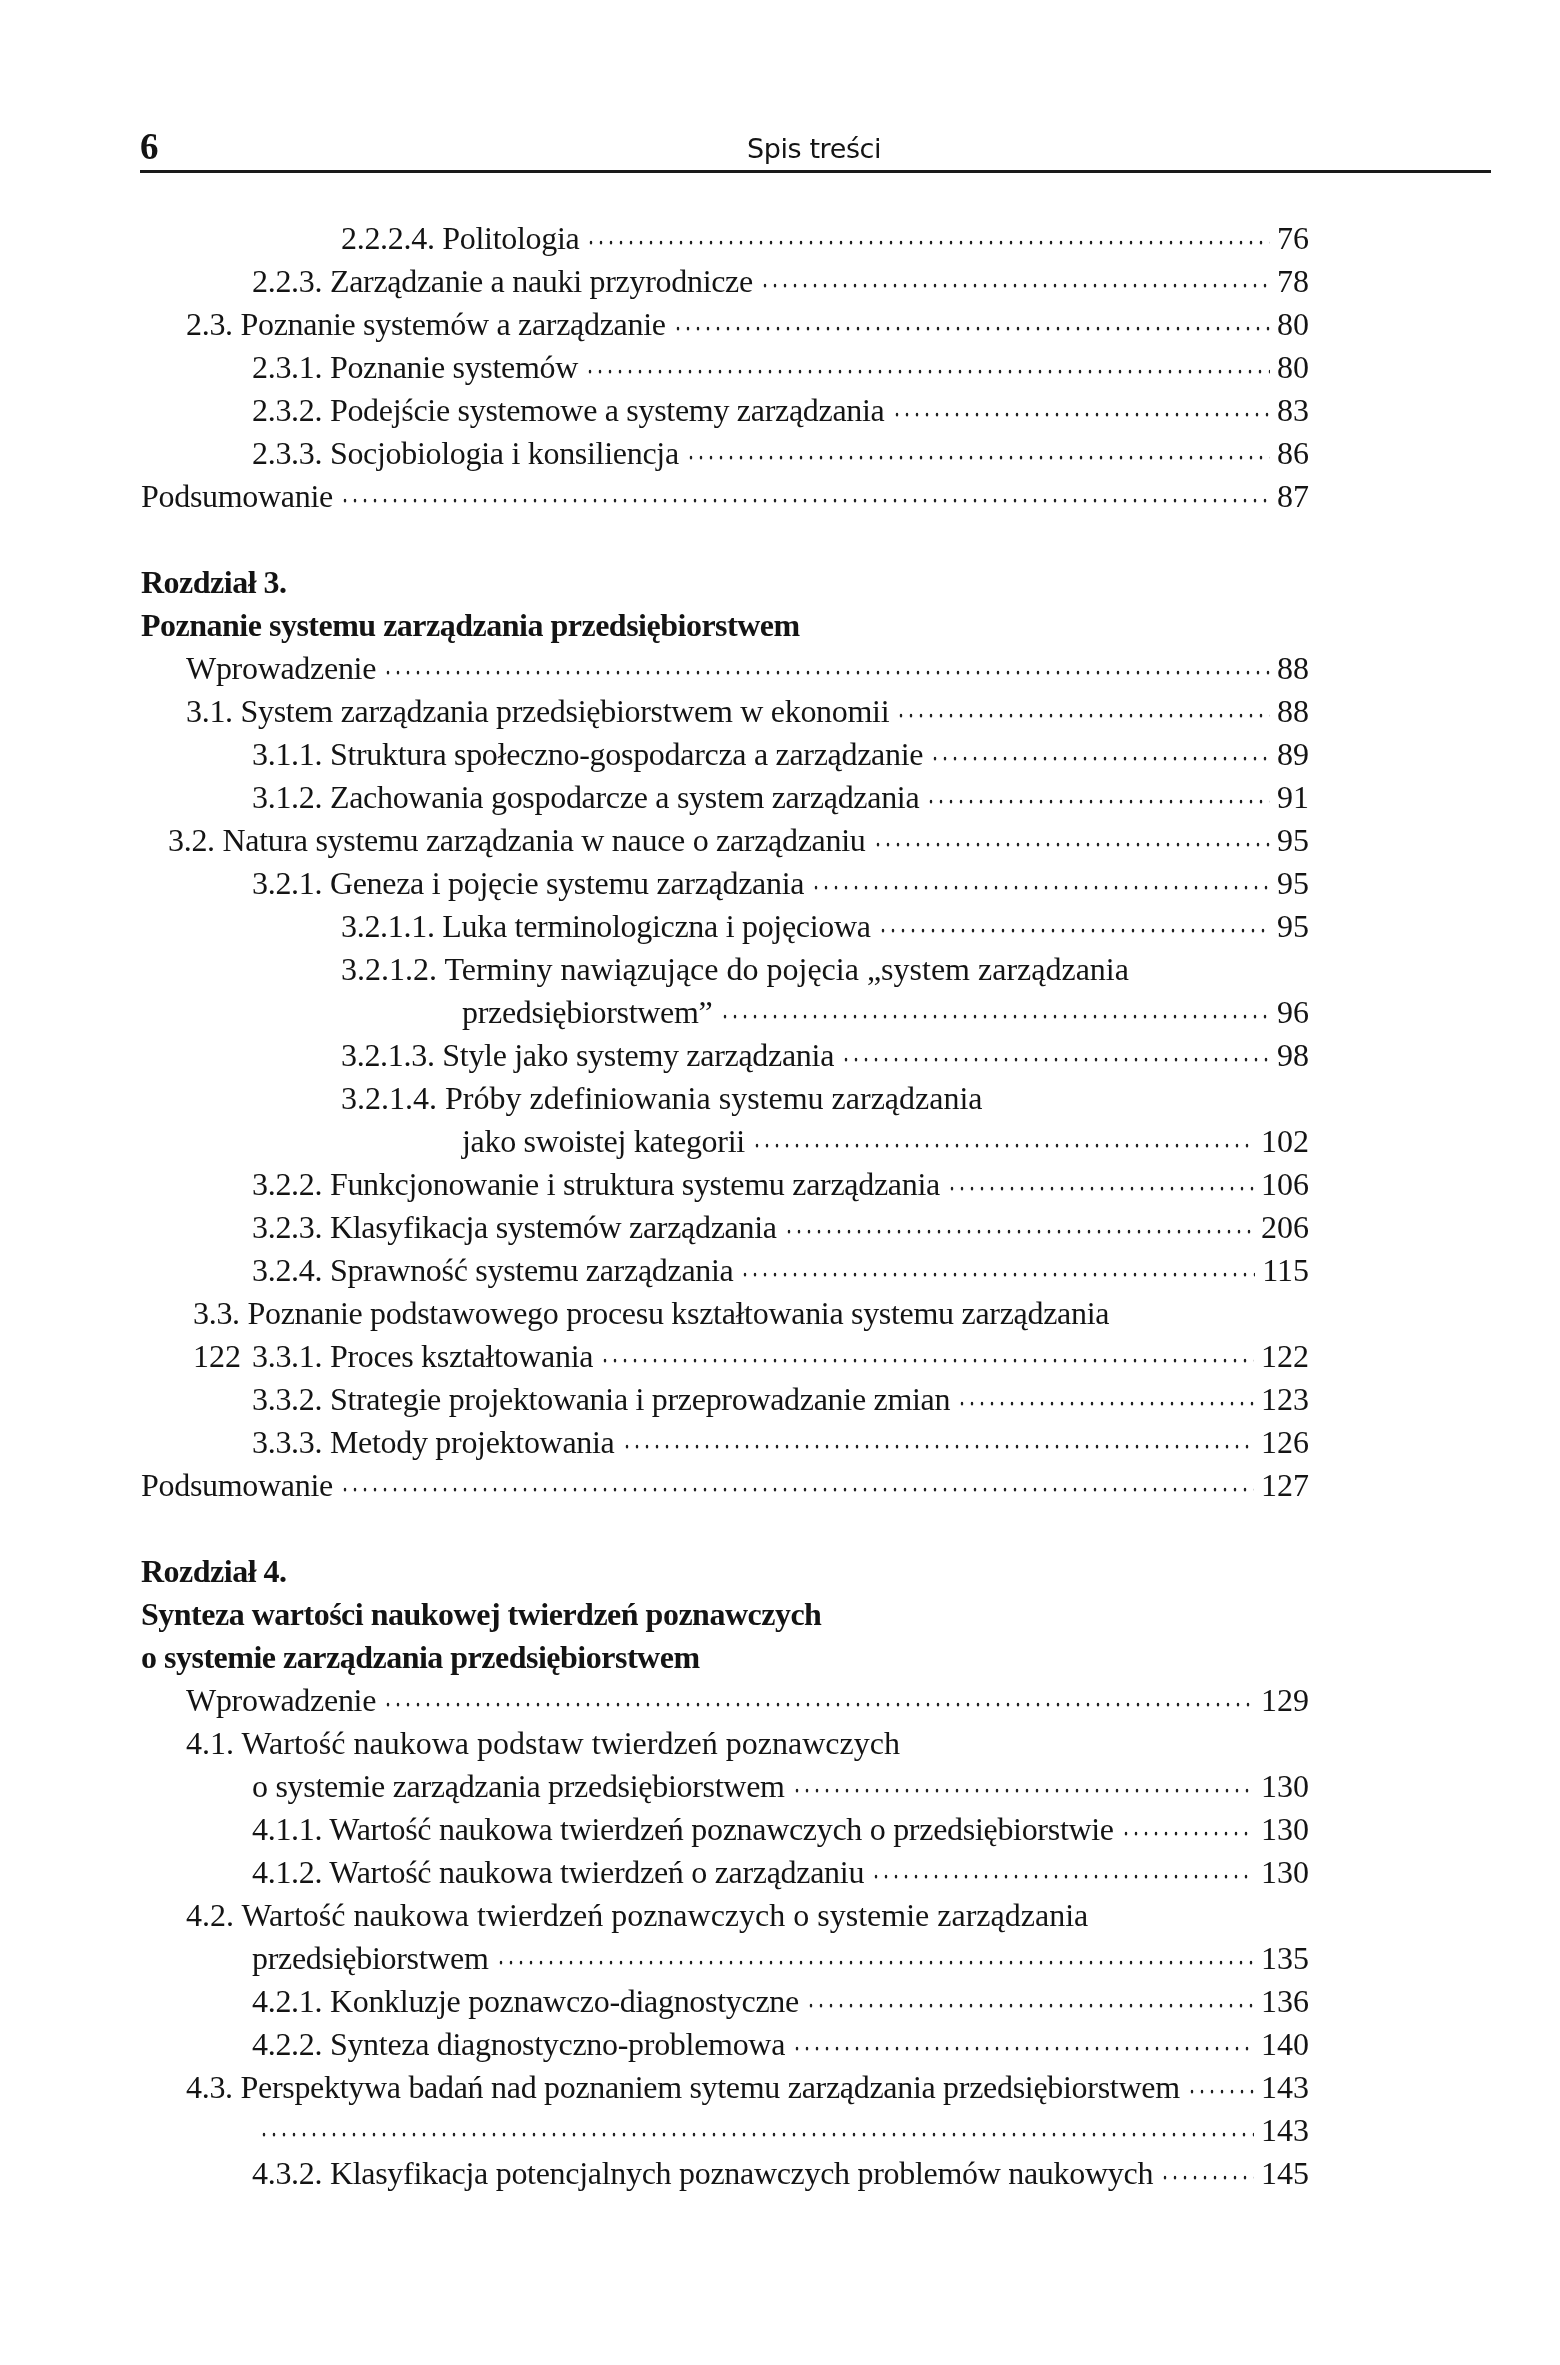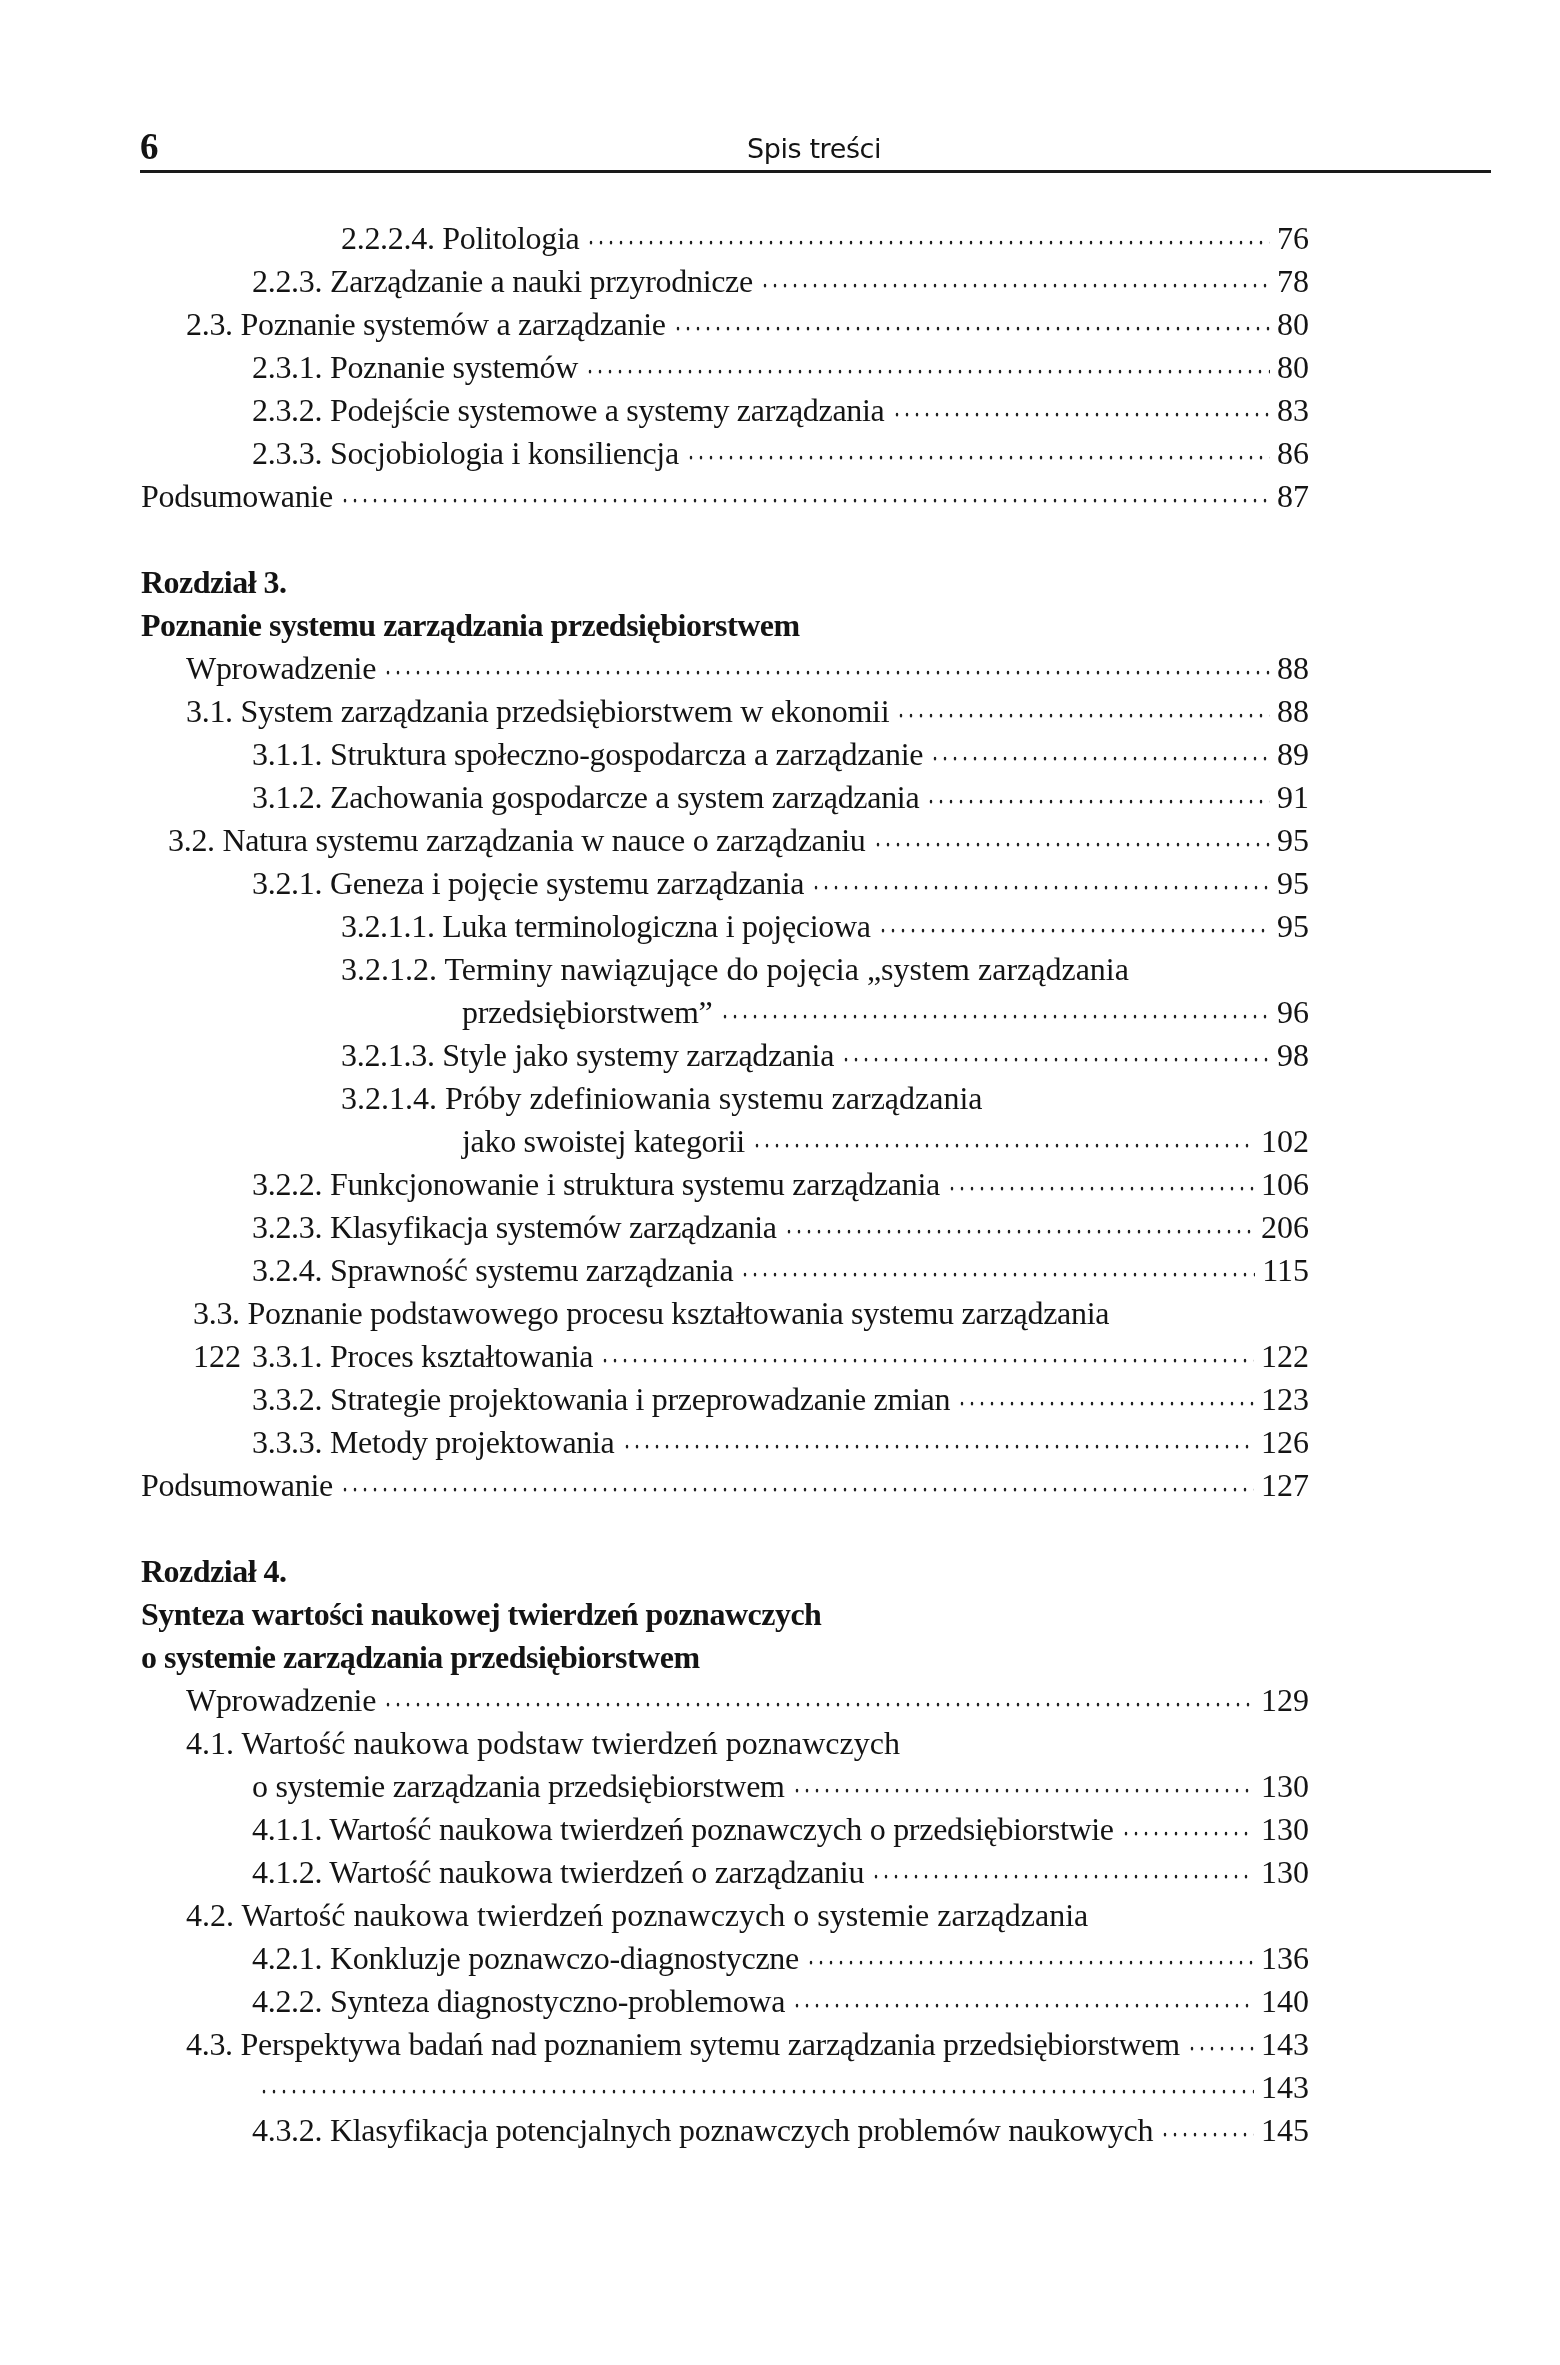--- a/index.html
+++ b/index.html
@@ -256,20 +256,27 @@
         <span class="txt">4.1.2. Wartość naukowa twierdzeń o zarządzaniu</span>
         <span class="dots"></span>
         <span class="pg">130</span>
       </div>
     </div>
     <div class="row">
       <span style="position: absolute; left: 186px;">4.2. Wartość naukowa twierdzeń poznawczych o systemie zarządzania</span>
     </div>
     <div class="row">
       <div class="inner" style="left: 252px;">
+        <span class="txt">przedsiębiorstwem</span>
+        <span class="dots"></span>
+        <span class="pg">135</span>
+      </div>
+    </div>
+    <div class="row">
+      <div class="inner" style="left: 252px;">
         <span class="txt">4.2.1. Konkluzje poznawczo-diagnostyczne</span>
         <span class="dots"></span>
         <span class="pg">136</span>
       </div>
     </div>
     <div class="row">
       <div class="inner" style="left: 252px;">
         <span class="txt">4.2.2. Synteza diagnostyczno-problemowa</span>
         <span class="dots"></span>
         <span class="pg">140</span>

